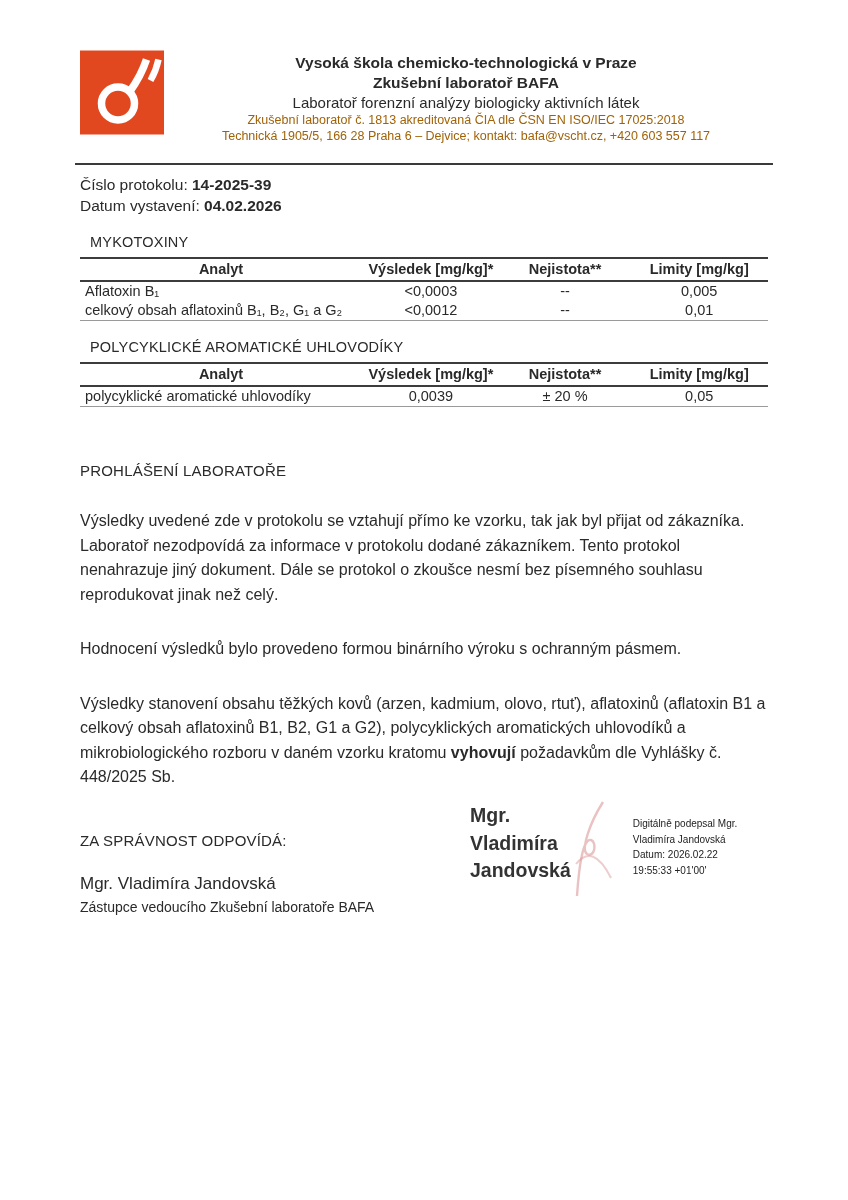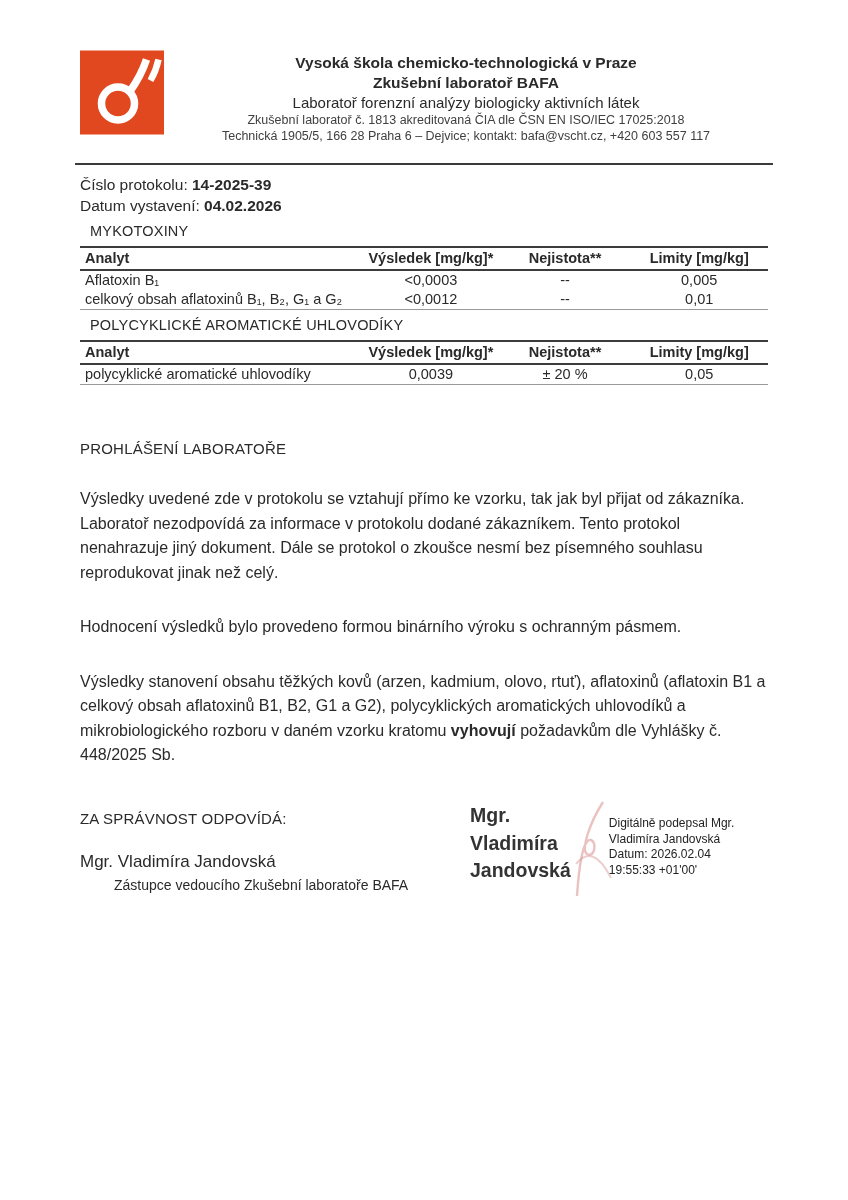--- a/index.html
+++ b/index.html
@@ -16,51 +16,52 @@
     padding: 50px 80px 12px 80px;
     overflow: hidden;
   }
 
   
   .header-row { display: flex; align-items: flex-start; }
   .logo { width: 84px; height: 85px; flex: 0 0 auto; display: block; }
   .header-text { flex: 1 1 auto; text-align: center; padding-top: 3px; }
   .org-line-bold { font-size: 15.5px; font-weight: bold; line-height: 20px; }
   .org-line { font-size: 15px; line-height: 20px; }
-  .org-line-small { font-size: 12.5px; line-height: 15.5px; color: #404040; }
+  .org-line-small { font-size: 12.5px; line-height: 15.5px; color: #a16207; }
   .header-rule {
     border: none;
     border-top: 2px solid #3a3a3a;
     margin: 19px -5px 0 -5px;
   }
 
   
   .meta { margin-top: 9px; font-size: 15.5px; line-height: 21px; }
   .meta b { font-weight: bold; }
 
   
   .section-title {
     font-size: 14.5px;
-    margin: 7px 0 0 10px;
+    margin: 18px 0 0 10px;
     letter-spacing: 0.2px;
     color: #2a2a2a;
   }
   table.results {
     width: 100%;
     border-collapse: collapse;
     margin-top: 7px;
     border-top: 2px solid #3c3c3c;
     border-bottom: 1px solid #9a9a9a;
   }
   table.results th {
     font-size: 14.5px;
     font-weight: bold;
     padding: 2px 5px 3px 5px;
     border-bottom: 2px solid #3c3c3c;
     white-space: nowrap;
+    text-align: center;
   }
   table.results td {
     font-size: 14.5px;
     padding: 1px 5px 2px 5px;
   }
   .col-analyt  { width: 41%; }
   .col-result  { width: 20%; }
   .col-uncert  { width: 19%; }
   .col-limit   { width: 20%; }
   th.left, td.left { text-align: left; }
@@ -74,45 +75,46 @@
     line-height: 24.5px;
     margin-top: 30px;
     text-align: left;
   }
   .verdict-title { margin-top: 29px; }
   .para b { font-weight: bold; }
 
   
   .signoff-title { margin-top: 42px; font-size: 15px; }
   .signoff-name  { margin-top: 25px; font-size: 17px; }
-  .signoff-role  { margin-top: 5px;  font-size: 14px; margin-left: 34px; }
+  .signoff-role  { margin-top: 5px;  font-size: 14px; }
 
   
   .sig-block {
     position: absolute;
     left: 470px;
     top: 802px;
     display: flex;
     align-items: flex-start;
   }
   .sig-name {
     font-size: 19.5px;
     line-height: 27.5px;
     color: #333;
     flex: 0 0 auto;
     font-weight: bold;
   }
   .sig-swoosh { width: 42px; height: 102px; margin: -4px -6px 0 2px; flex: 0 0 auto; }
   .sig-details {
-    font-size: 12px;
+    font-size: 10px;
     line-height: 15.5px;
     color: #222;
     padding-top: 14px;
     flex: 0 0 auto;
     white-space: nowrap;
+    margin-left: 24px;
   }
 
   
   .footer {
     position: absolute;
     right: 80px;
     top: 1106px;
     font-size: 15px;
     color: #2a2a2a;
   }
@@ -218,20 +220,20 @@
       <div>Vladimíra</div>
       <div>Jandovská</div>
     </div>
     <svg class="sig-swoosh" viewBox="0 0 42 102" aria-hidden="true">
       <path d="M30,4 C16,26 8,52 14,56 C22,60 24,44 18,42 C10,40 6,68 4,98" fill="none" stroke-width="2.4" opacity="0.55" stroke="#d89090"></path>
       <path d="M3,66 C14,52 26,56 38,80" fill="none" stroke-width="2" opacity="0.45" stroke="#d89090"></path>
     </svg>
     <div class="sig-details">
       <div>Digitálně podepsal Mgr.</div>
       <div>Vladimíra Jandovská</div>
-      <div>Datum: 2026.02.04</div>
+      <div>Datum: 2026.02.22</div>
       <div>19:55:33 +01'00'</div>
     </div>
   </div>
 
   <div class="footer">Stránka 2 z 8</div>
 
 </div>
 
 </body></html>

